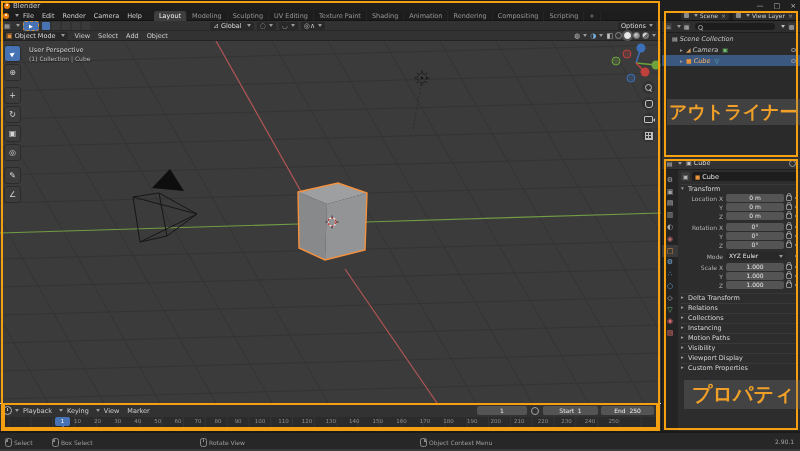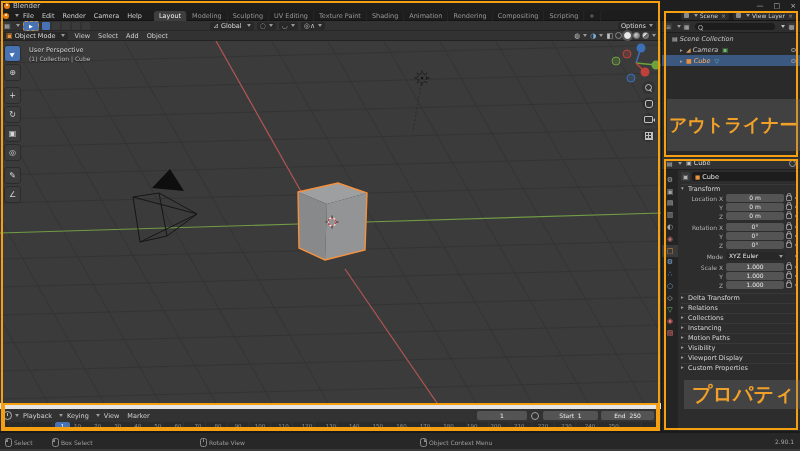--- a/index.html
+++ b/index.html
@@ -73,21 +73,21 @@
   .prow{display:flex;align-items:center;height:8px;margin-bottom:1px;}
   .plabel{width:42px;text-align:right;padding-right:3px;color:#b2b2b2;font-size:6px;}
   .pfield{flex:1;background:#545454;border-radius:2px;height:7.5px;line-height:7.5px;text-align:center;color:#eaeaea;font-size:6px;}
   .pfield.drop{background:#282828;text-align:left;padding-left:3px;display:flex;align-items:center;}
   .pfield.drop .dd{margin-left:auto;margin-right:2px;}
   .lock{width:4px;height:3.5px;border:1px solid #8e8e8e;border-radius:1px;margin-left:2px;position:relative;}
   .lock::before{content:"";position:absolute;top:-3px;left:0.4px;width:2px;height:2.4px;border:1px solid #8e8e8e;border-bottom:none;border-radius:2px 2px 0 0;}
   .adot{width:2.5px;height:2.5px;border-radius:50%;background:#8e8e8e;margin-left:2.5px;}
   .pin{width:5px;height:5px;border:1px solid #9a9a9a;border-radius:50%;margin-left:auto;}
   
-  .timeline{left:0;top:403px;width:661px;height:28px;background:#323232;border-top:6px solid #e5e5e5;box-sizing:border-box;}
+  .timeline{left:0;top:403px;width:661px;height:28px;background:#323232;border-top:1px solid #e5e5e5;box-sizing:border-box;}
   .tlhead{height:13px;display:flex;align-items:center;padding:0 3px;box-sizing:border-box;}
   .clock{width:7px;height:7px;border:1px solid #b5b5b5;border-radius:50%;position:relative;}
   .clock::after{content:"";position:absolute;left:2.6px;top:1.2px;width:1px;height:2.6px;background:#b5b5b5;}
   .tfield{display:flex;align-items:center;justify-content:center;background:#545454;border-radius:2px;height:9px;font-size:6px;color:#eee;}
   .rec{width:6px;height:6px;border:1px solid #a5a5a5;border-radius:50%;margin:0 4px;}
   .ruler{position:absolute;left:0;top:13px;right:0;bottom:0;background:#2b2b2b;
      background-image:linear-gradient(90deg,#353535 1px,transparent 1px);background-size:21.8px 100%;background-position:74px 0;}
   .ticks{position:absolute;left:74px;width:545px;top:1px;display:flex;justify-content:space-between;color:#8f8f8f;font-size:5.5px;}
   .playhead{position:absolute;left:55px;top:0px;width:15px;height:9px;background:#4772b3;border-radius:2px;color:#fff;font-size:5.5px;text-align:center;line-height:9px;}
   .phline{position:absolute;left:61.5px;top:9px;width:2px;height:6px;background:#4772b3;}
@@ -600,16 +600,16 @@
         <span class="mouse right"></span>
         <span>Object Context Menu</span>
       </div>
     <span class="version">2.90.1</span>
   </div>
 
   <div class="anno" style="left:1px;top:1px;width:659px;height:430px;"></div>
   <div class="anno" style="left:3px;top:403px;width:655px;height:26px;"></div>
   <div class="anno" style="left:664px;top:11px;width:134px;height:146px;"></div>
   <div class="anno" style="left:664px;top:159px;width:134px;height:271px;"></div>
-  <div class="anno-label" style="left:667px;top:99px;font-size:18px;padding:14px 2px;">アウトライナー</div>
+  <div class="anno-label" style="left:667px;top:99px;font-size:18px;padding:1px 2px;">アウトライナー</div>
   <div class="anno-label" style="left:684px;top:380px;font-size:20px;">プロパティ</div>
 
 </div>
 
 </body></html>

